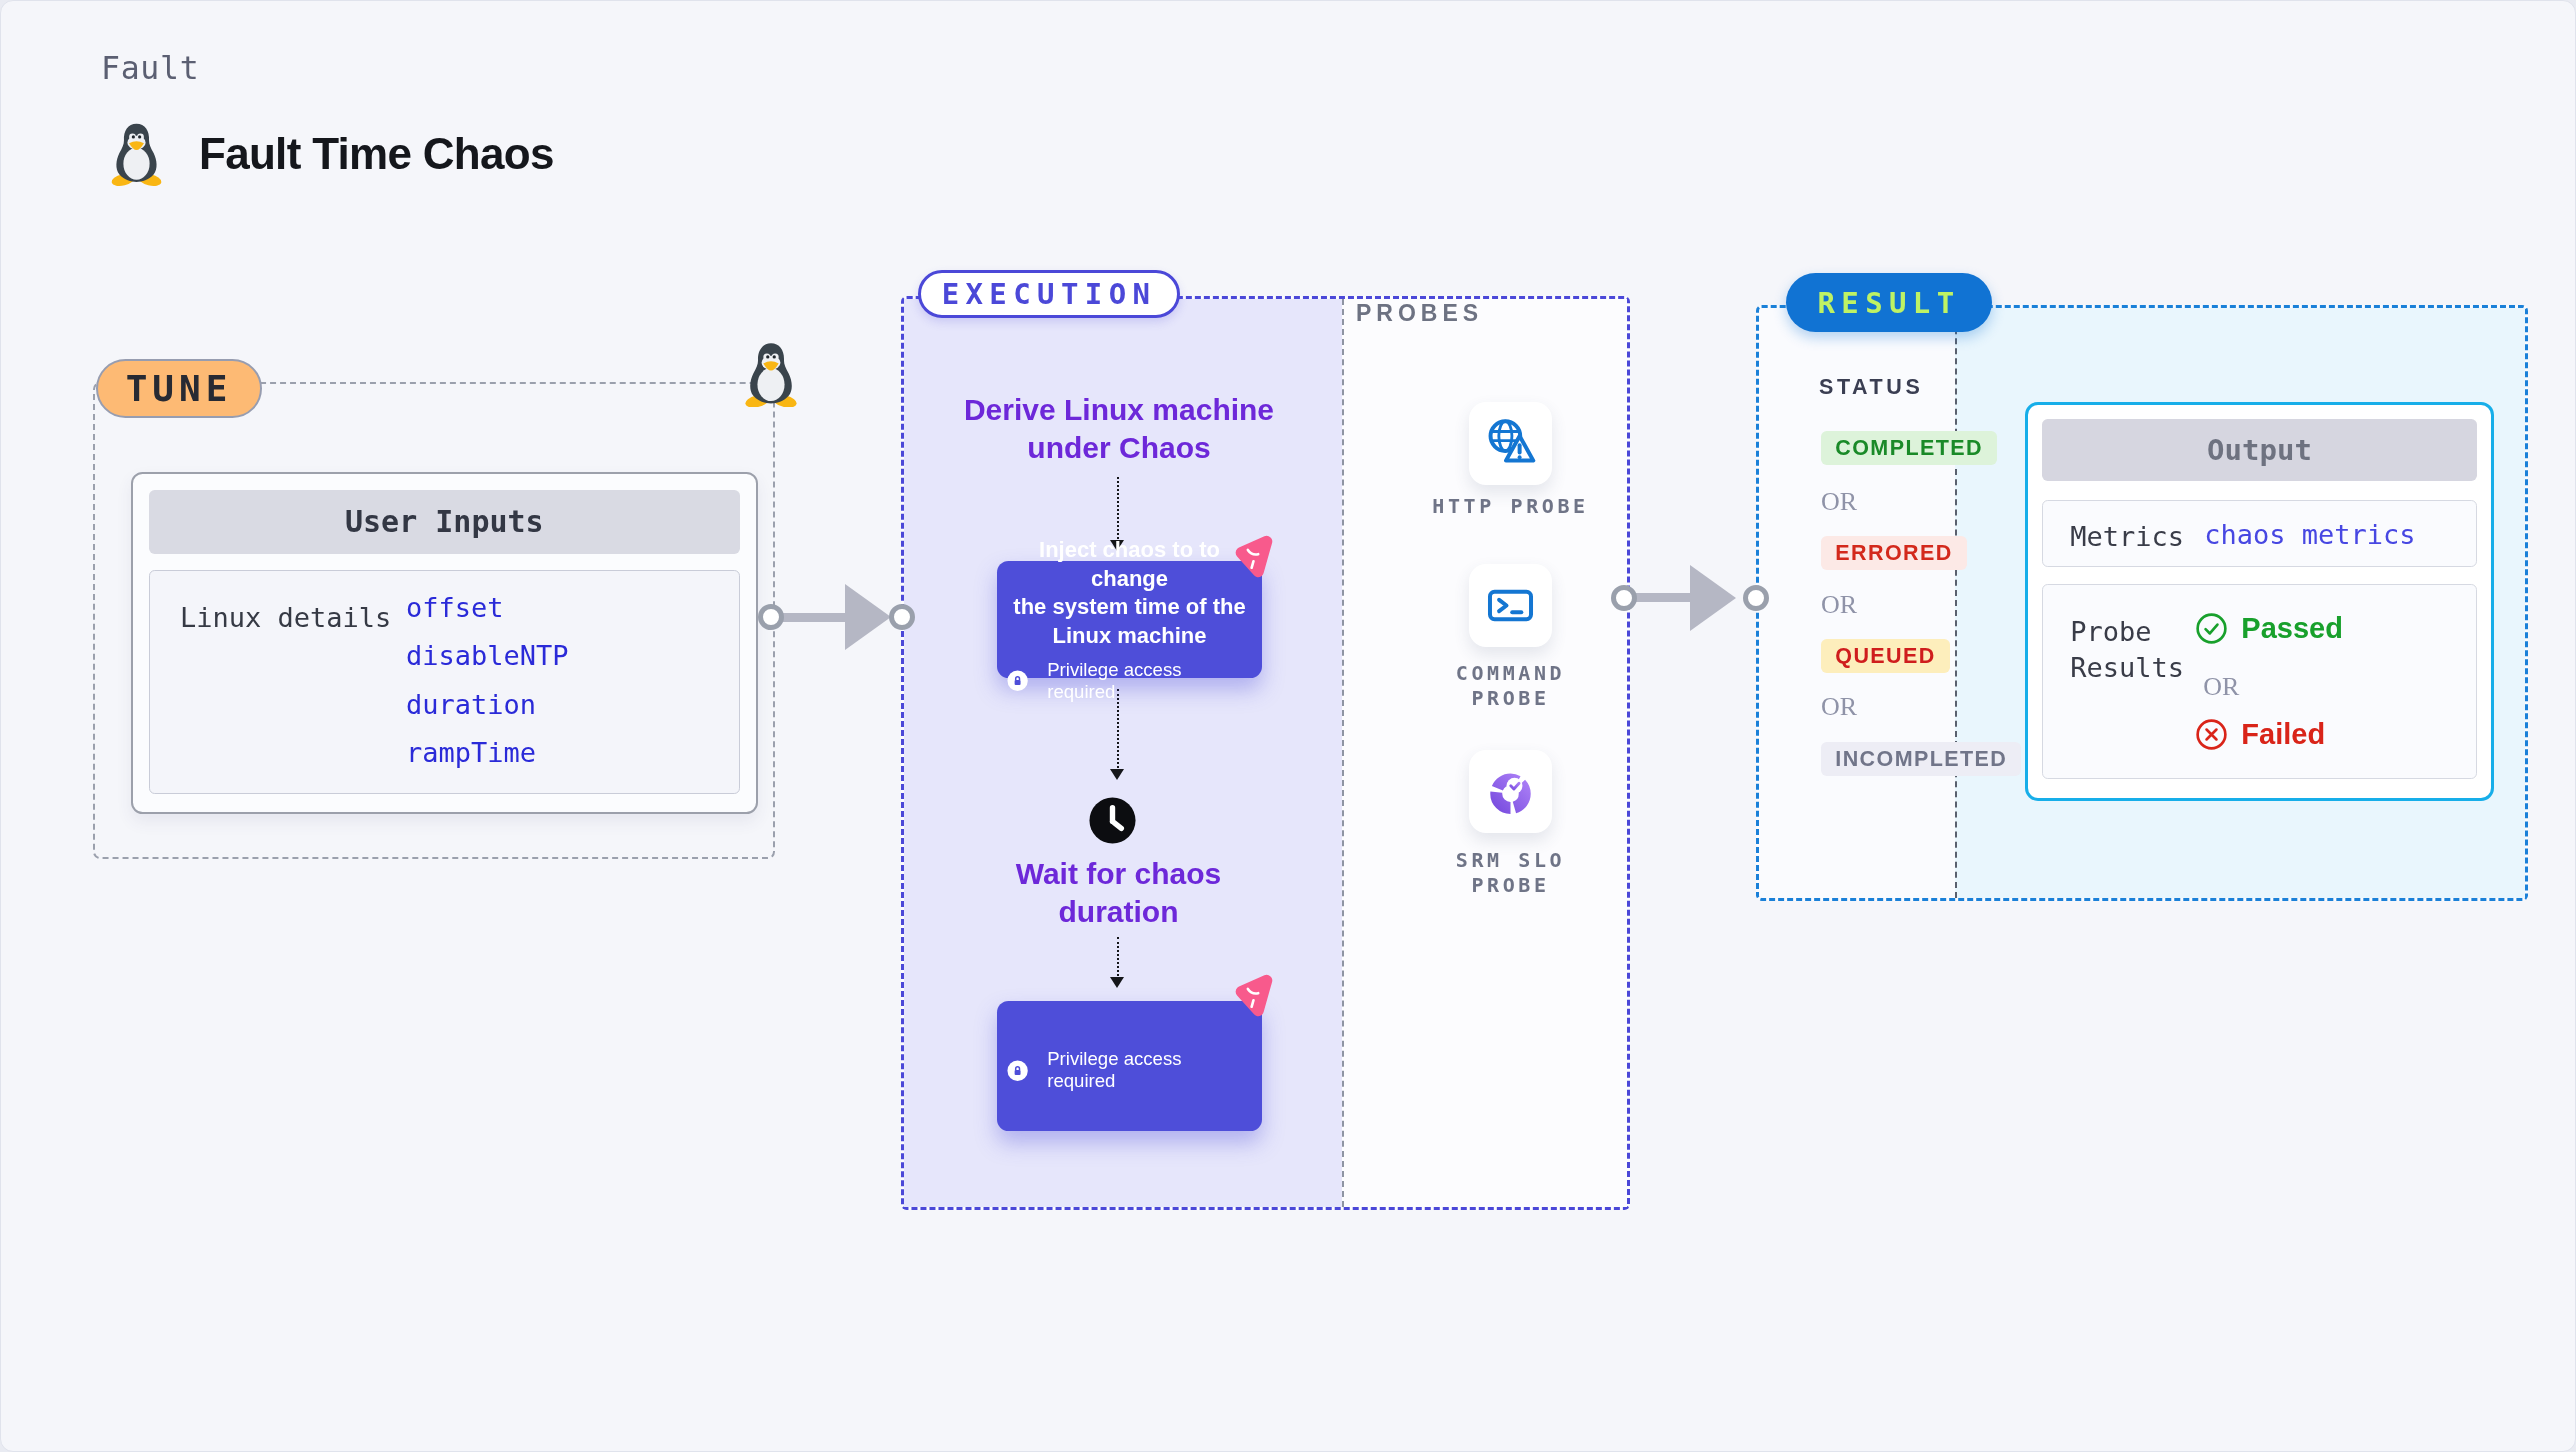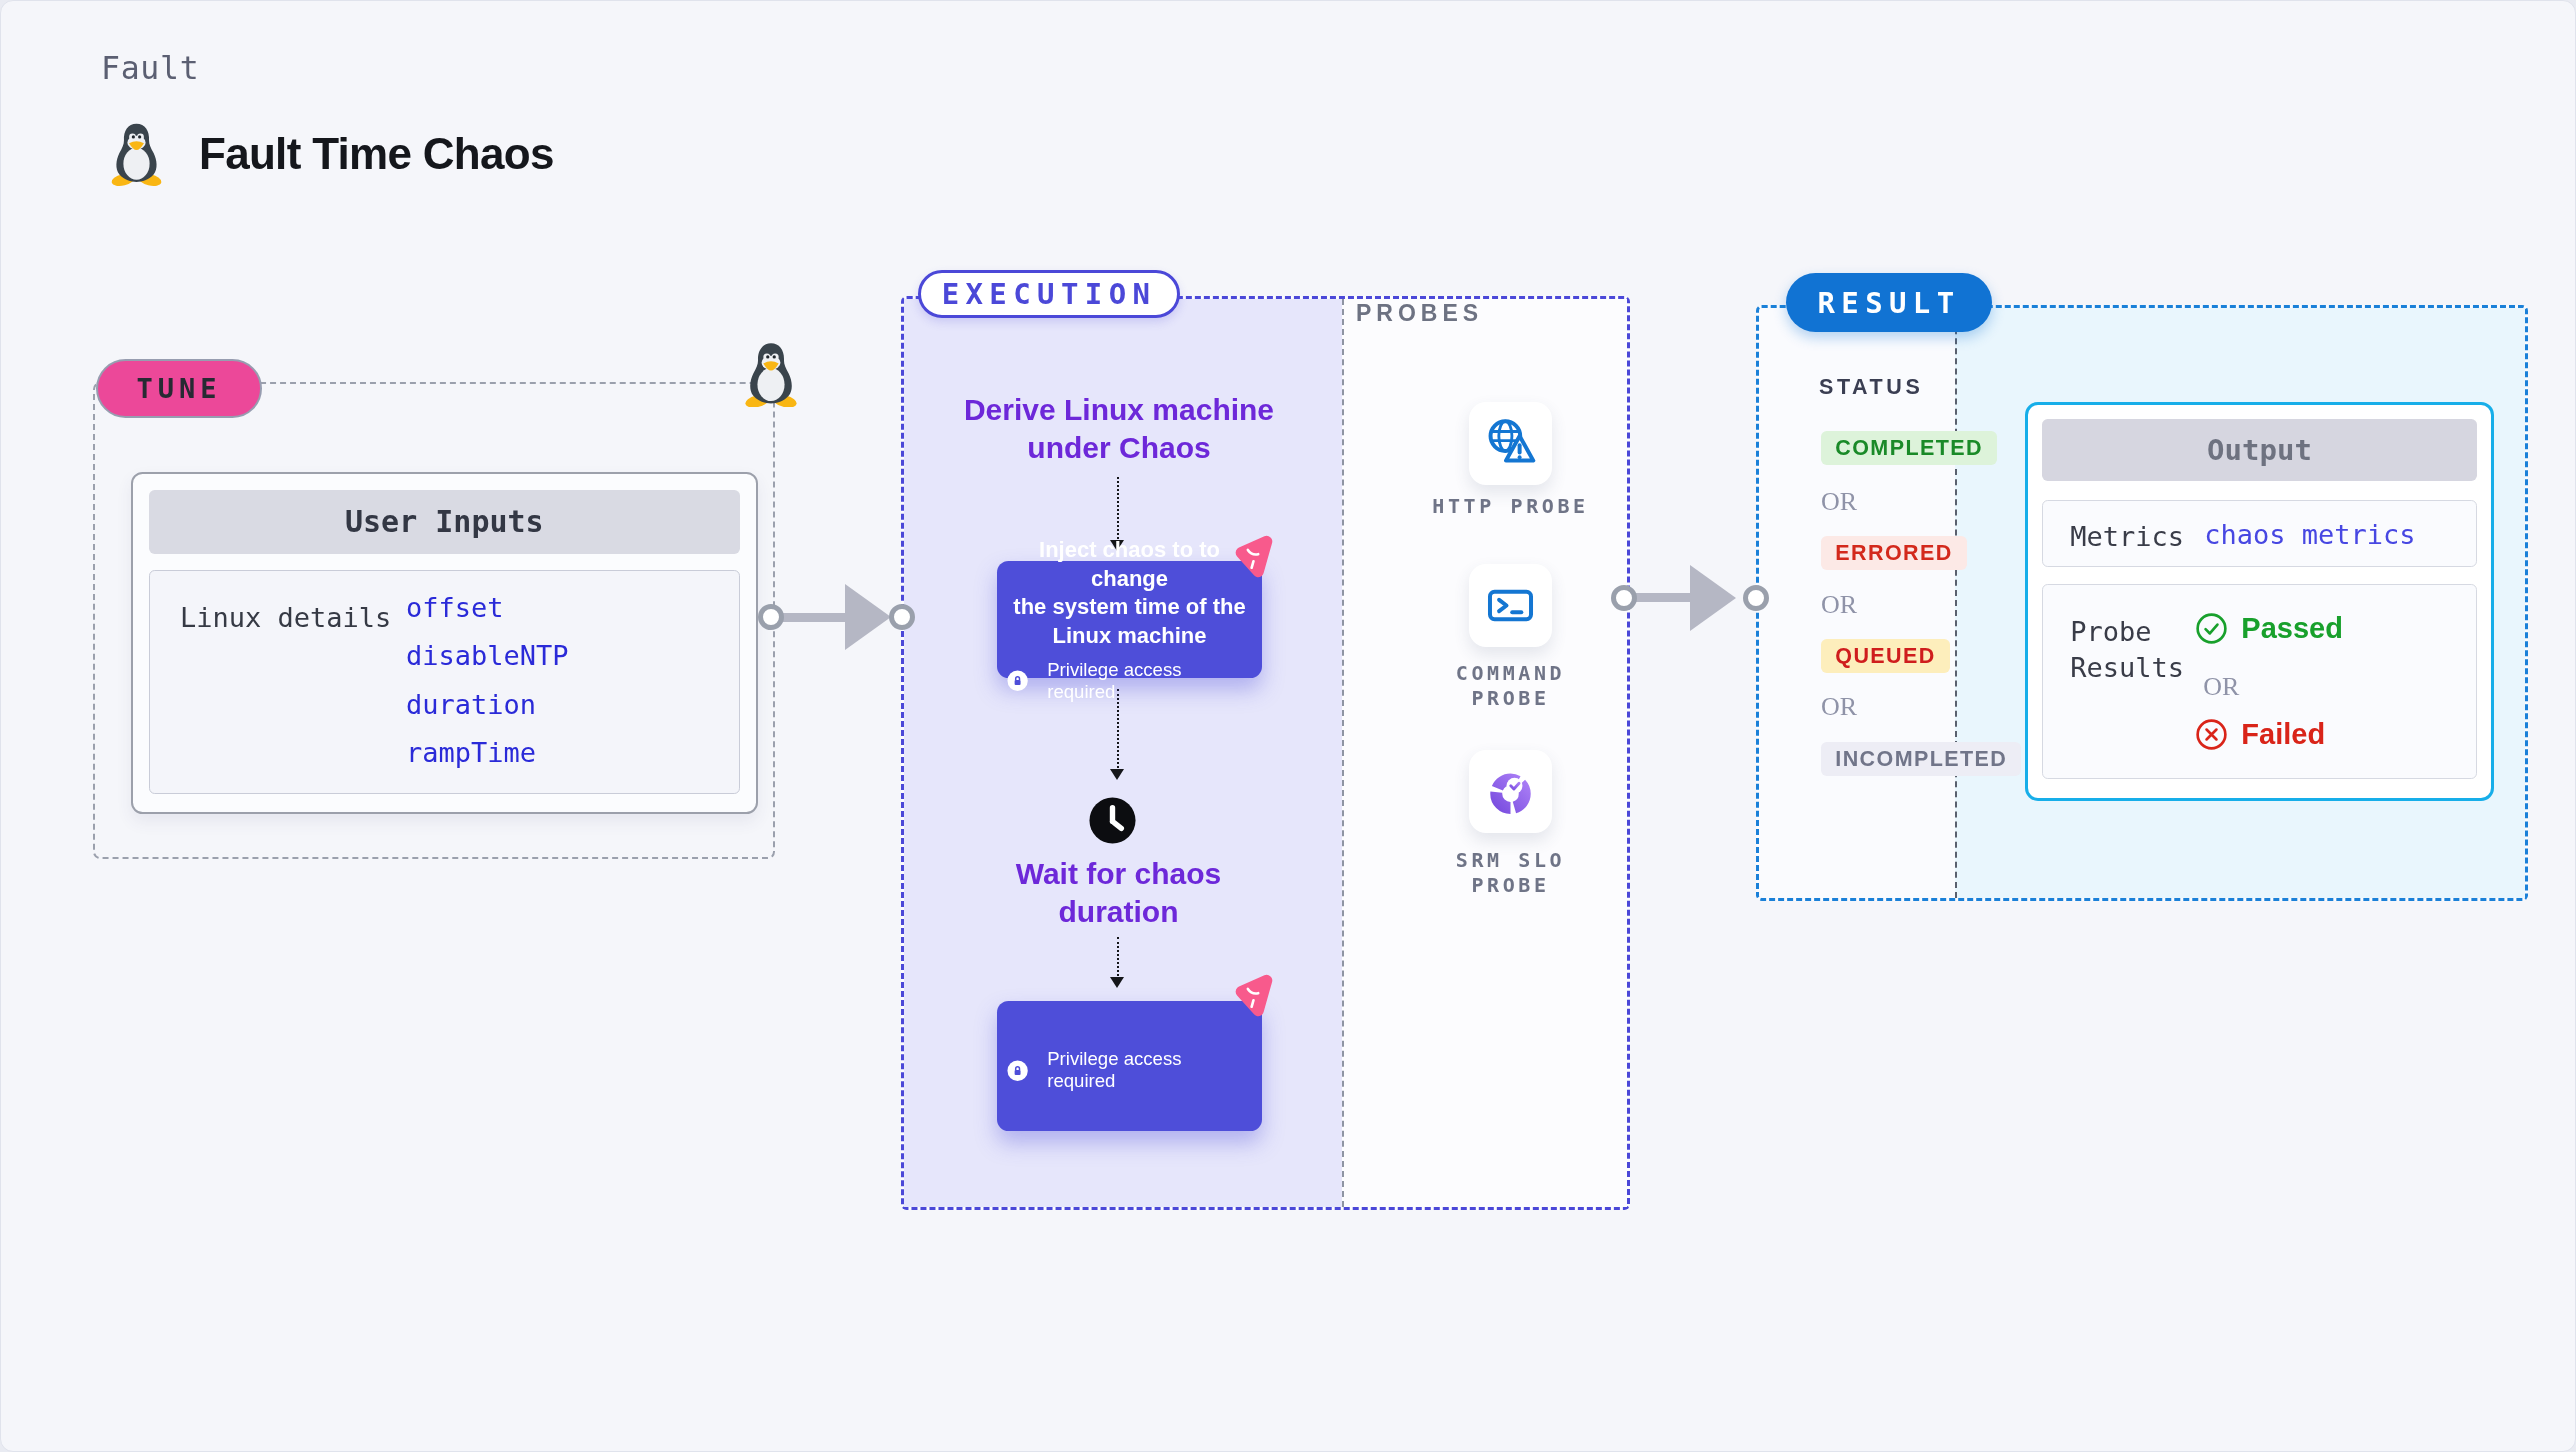--- a/index.html
+++ b/index.html
@@ -8,23 +8,23 @@
   .abs{position:absolute;}
   .mono{font-family:"DejaVu Sans Mono",monospace;}
   .pre{white-space:pre-line;}
 
   
   .kicker{font-size:31.5px;color:#5b5f72;letter-spacing:0.7px;}
   .page-title{font-size:44px;font-weight:bold;color:#15171c;letter-spacing:-0.7px;}
 
   
   .pill{display:flex;align-items:center;justify-content:center;border-radius:31.5px;z-index:6;box-sizing:border-box;}
-  .tune-pill{background:#ec4899;border:2.1px solid #979db0;color:#272a33;font-weight:bold;font-size:27px;letter-spacing:5px;}
+  .tune-pill{background:#fdba74;border:2.1px solid #979db0;color:#272a33;font-weight:bold;font-size:36px;letter-spacing:5px;}
   .exec-pill{background:#ffffff;border:3.6px solid #4b48d8;color:#4b48d8;font-weight:bold;font-size:29px;letter-spacing:6.4px;box-shadow:0 4.3px 10px rgba(75,72,216,.18);}
-  .result-pill{background:#1173d3;color:#ffffff;font-weight:bold;font-size:29px;letter-spacing:6.4px;box-shadow:0 5.7px 13px rgba(17,115,211,.30);}
+  .result-pill{background:#1173d3;color:#bef264;font-weight:bold;font-size:29px;letter-spacing:6.4px;box-shadow:0 5.7px 13px rgba(17,115,211,.30);}
 
   
   .tune-box{border:2.9px dashed #9ba0ad;border-radius:7.2px;z-index:1;}
   .exec-box{border:3.6px dashed #4b48d8;border-radius:5.7px;background:#fcfcfe;z-index:1;}
   .exec-purple{position:absolute;left:0;top:0;bottom:0;width:438px;background:#e6e6fb;}
   .exec-probes{position:absolute;left:438px;top:0;bottom:0;right:0;border-left:2.1px dashed #8e94a3;background:#fcfcfe;}
   .result-box{border:3.6px dashed #1a80d8;border-radius:5.7px;background:#fafbfe;z-index:1;}
   .result-output-bg{position:absolute;left:196px;top:0;bottom:0;right:0;border-left:2.1px dashed #5a606e;background:#e9f6fd;}
 
   

